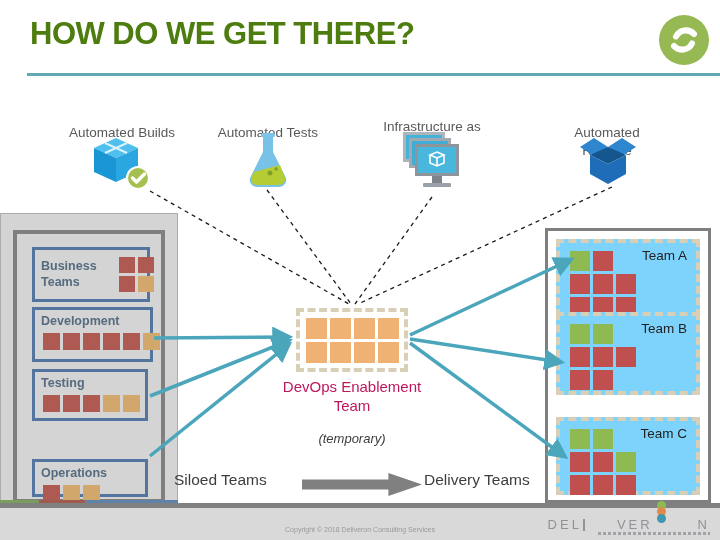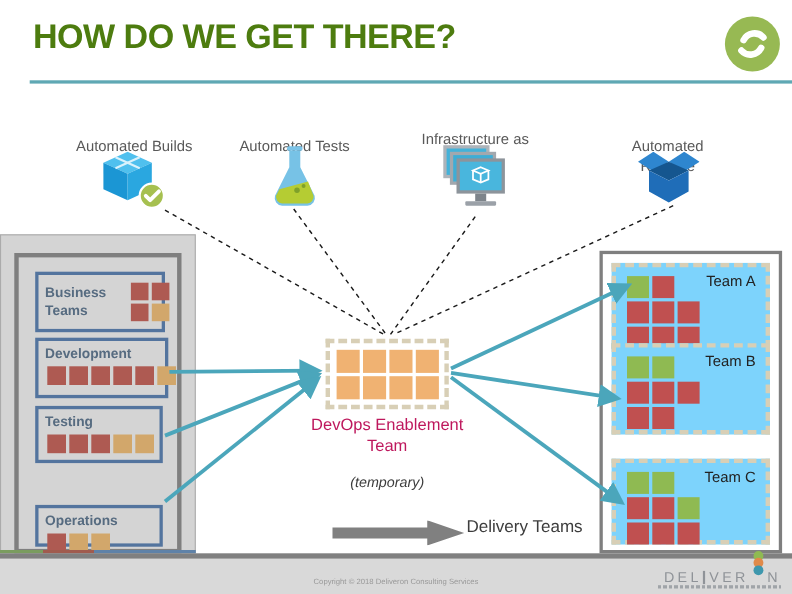--- a/index.html
+++ b/index.html
@@ -76,21 +76,21 @@
     clip-path:polygon(0 28%,72% 28%,72% 0,100% 50%,72% 100%,72% 72%,0 72%);
   }
   
   .color-strip{position:absolute; left:0; top:500px; width:178px; height:3px;
     background:linear-gradient(90deg,#7a9c5f 0 22%,#a05b4e 22% 48%,#5f82a8 48% 100%);}
   .bottom-bar{position:absolute; left:0; top:503px; width:720px; height:5px; background:#808080;}
   .footer-band{position:absolute; left:0; top:508px; width:720px; height:32px; background:#d9d9d9;}
   .copyright{position:absolute; left:0; top:526px; width:720px; text-align:center;
     font-size:7px; color:#999;}
   .logo{position:absolute; right:10px; top:511px; display:flex; align-items:flex-end; height:20px;}
-  .logo-text{font-size:13px; letter-spacing:3px; color:#8f9398; line-height:1;}
+  .logo-text{font-size:13px; letter-spacing:3px; color:#8f9398; line-height:1;margin-left:28px;}
   .logo-bar{display:inline-block; width:2px; height:12px; background:#8f9398; margin:0 4px 0 1px;}
   .logo-o{position:relative; width:11px; height:24px; margin:0 3px;}
   .logo-o i{position:absolute; left:1px; width:9px; height:9px; border-radius:50%;}
   .logo-o .c1{top:-6px; background:#8fba52;}
   .logo-o .c2{top:0px;  background:#e08a4a;}
   .logo-o .c3{top:7px;  background:#3e97ad;}
   .logo-tagline{position:absolute; right:10px; top:532px; width:112px; height:3px;
     background:repeating-linear-gradient(90deg,#a0a4a8 0 3px,#d9d9d9 3px 5px);}
   
   .overlay{position:absolute; left:0; top:0; pointer-events:none;}
@@ -231,20 +231,21 @@
     <g stroke="#4ba6bb" stroke-width="3.5" fill="none" marker-end="url(#arrowTeal)">
       <line x1="154" y1="338" x2="288" y2="337" data-name="arrow-development-to-enablement"></line>
       <line x1="150" y1="396" x2="288" y2="341" data-name="arrow-testing-to-enablement"></line>
       <line x1="150" y1="456" x2="288" y2="345" data-name="arrow-operations-to-enablement"></line>
       <line x1="410" y1="335" x2="570" y2="260" data-name="arrow-enablement-to-team-a"></line>
       <line x1="410" y1="339" x2="560" y2="362" data-name="arrow-enablement-to-team-b"></line>
       <line x1="410" y1="343" x2="564" y2="456" data-name="arrow-enablement-to-team-c"></line>
     </g>
   </svg>
 
+  <div class="caption cap-siloed" data-name="siloed-teams-caption">Siloed Teams</div>
   <div class="block-arrow" data-name="transition-arrow"></div>
   <div class="caption cap-delivery" data-name="delivery-teams-caption">Delivery Teams</div>
 
   <div class="color-strip" data-name="silo-color-strip"></div>
   <div class="bottom-bar" data-name="bottom-divider-bar"></div>
   <div class="footer-band" data-name="footer-band"></div>
   <div class="copyright" data-name="copyright-text">Copyright © 2018 Deliveron Consulting Services</div>
   <div class="logo" data-name="deliveron-logo">
     <span class="logo-text" data-name="logo-text-del">DEL</span>
     <span class="logo-bar" data-name="logo-letter-i"></span>

